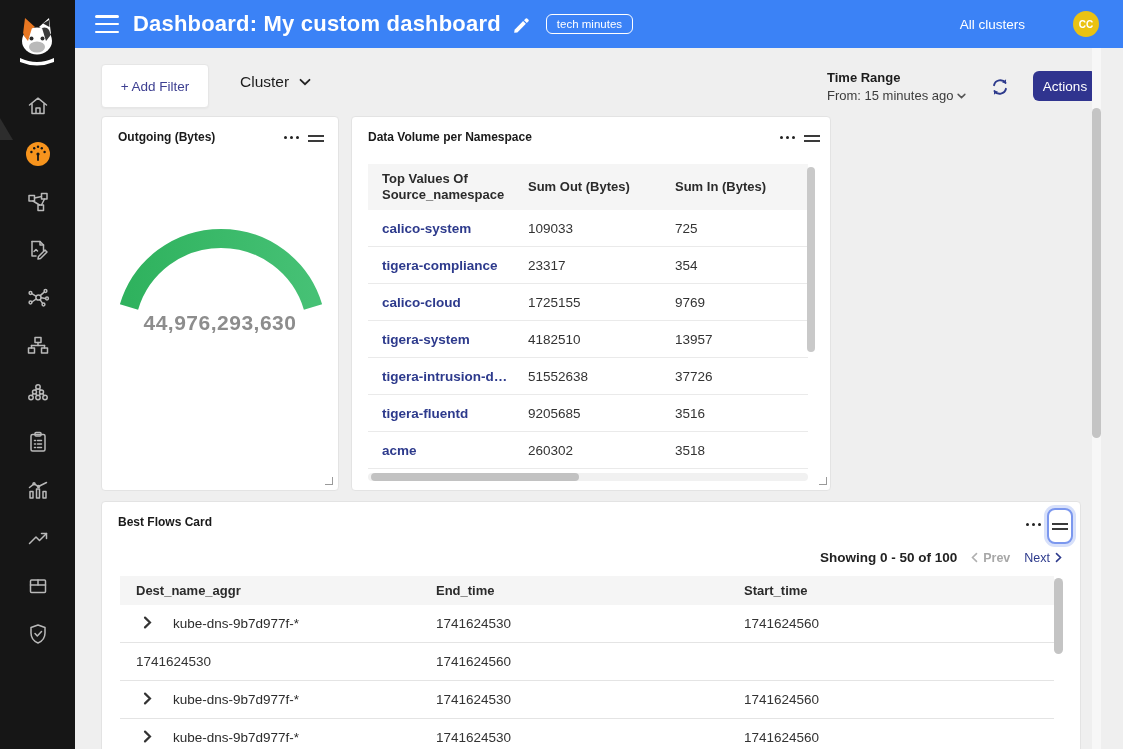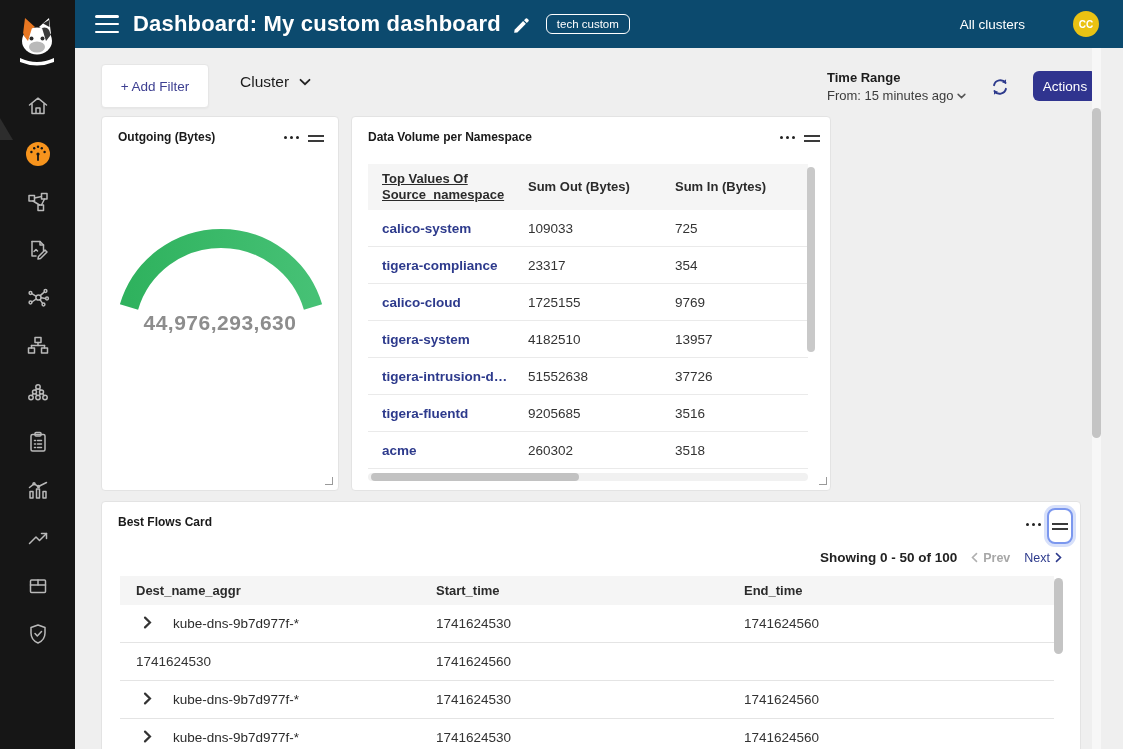--- a/index.html
+++ b/index.html
@@ -14,21 +14,21 @@
   .logo { position:absolute; left:14px; top:14px; width:46px; height:52px; cursor:pointer; }
   .side-notch { position:absolute; left:0; top:118px; width:13px; height:22px;
     background:#2d2d2d; clip-path:polygon(0 0, 100% 100%, 0 100%); }
   .nav { position:absolute; left:0; top:82px; width:75px; }
   .nav-item { width:75px; height:48px; display:flex; align-items:center; justify-content:center;
     background:transparent; border:none; cursor:pointer; }
   .nav-item svg { stroke:#b9b9b9; fill:none; stroke-width:1.5; stroke-linecap:round; stroke-linejoin:round; }
 
   
   .topbar { position:absolute; left:75px; top:0; width:1048px; height:48px;
-    background:#0c4a6e; display:flex; align-items:center; z-index:4; }
+    background:#3b82f6; display:flex; align-items:center; z-index:4; }
   .hamburger { margin-left:20px; width:24px; height:18px; display:flex; flex-direction:column;
     justify-content:space-between; background:none; border:none; cursor:pointer; }
   .hamburger span { display:block; height:2.5px; background:#fff; border-radius:2px; }
   .page-title { margin-left:14px; color:#fff; font-size:22px; font-weight:800; letter-spacing:.2px; }
   .edit-btn { margin-left:12px; background:none; border:none; cursor:pointer; display:flex; }
   .badge { margin-left:14px; color:#fff; border:1px solid #fff; border-radius:6px;
     font-size:11.5px; padding:3px 10px; }
   .top-spacer { flex:1; }
   .clusters-btn { background:none; border:none; color:#fff; font-size:13.5px; cursor:pointer; }
   .avatar { margin-left:48px; margin-right:24px; width:26px; height:26px; border-radius:50%;
@@ -65,21 +65,21 @@
   .card-outgoing { left:26px; top:68px; width:238px; height:375px; }
   .gauge-wrap { position:absolute; left:9px; top:78px; width:220px; height:122px; }
   .gauge-value { position:absolute; left:0; top:194px; width:100%; text-align:center;
     font-size:21px; font-weight:700; color:#8d8d8d; letter-spacing:.5px; }
 
   .card-datavol { left:276px; top:68px; width:480px; height:375px; }
   .dv-table { position:absolute; left:16px; top:47px; width:440px; }
   .dv-hrow { display:grid; grid-template-columns:160px 147px 1fr; background:#f5f5f5;
     height:46px; align-items:center; }
   .dv-hrow div { font-size:13px; font-weight:700; color:#2b2b2b; line-height:1.25; }
-  .dv-hrow div:first-child { padding-left:14px; padding-right:18px;text-decoration:underline; }
+  .dv-hrow div:first-child { padding-left:14px; padding-right:18px; }
   .dv-row { display:grid; grid-template-columns:160px 147px 1fr; height:37px;
     align-items:center; border-bottom:1px solid #eaeaea; }
   .dv-row a { padding-left:14px; font-size:13.5px; font-weight:700; color:#2d3a8c;
     text-decoration:none; cursor:pointer; white-space:nowrap; overflow:hidden; text-overflow:ellipsis; }
   .dv-row span { font-size:13.5px; color:#333; }
   .dv-vscroll { position:absolute; left:455px; top:49px; width:8px; height:300px; }
   .dv-vscroll .thumb { position:absolute; top:1px; left:0; width:8px; height:185px;
     background:#c9c9c9; border-radius:4px; cursor:pointer; }
   .dv-hscroll { position:absolute; left:16px; top:356px; width:440px; height:8px;
     background:#f1f1f1; border-radius:4px; }
@@ -268,21 +268,21 @@
         <span></span>
         <span></span>
     </button>
     <h1 class="page-title">Dashboard: My custom dashboard</h1>
     <button class="edit-btn">
       <svg width="19" height="19" viewBox="0 0 24 24" fill="#fff">
         <path d="M2 18.5 L12.8 7.7 L16.3 11.2 L5.5 22 L1.5 22.5 Z"></path>
         <path d="M13.9 6.6 L16.1 4.4 Q17 3.5 17.9 4.4 L19.6 6.1 Q20.5 7 19.6 7.9 L17.4 10.1 Z"></path>
       </svg>
     </button>
-    <span class="badge">tech custom</span>
+    <span class="badge">tech minutes</span>
     <div class="top-spacer"></div>
     <button class="clusters-btn">All clusters</button>
     <div class="avatar">CC</div>
   </header>
 
   <main class="main">
 
     <button class="add-filter">+ Add Filter</button>
 
     <button class="cluster-dd">
@@ -427,22 +427,22 @@
           <span>Next</span>
           <svg width="7" height="11" viewBox="0 0 8 12" fill="none" stroke="#2d3a8c" stroke-width="1.8" stroke-linecap="round">
             <path d="M1.7 1.5 L6.3 6 L1.7 10.5"></path>
           </svg>
         </button>
       </div>
 
       <div class="bf-table">
         <div class="bf-hrow">
           <div>Dest_name_aggr</div>
+          <div>End_time</div>
           <div>Start_time</div>
-          <div>End_time</div>
         </div>
 
         <div class="bf-row">
           <div class="bf-c1">
             <button class="bf-expand">
               <svg width="11" height="13" viewBox="0 0 8 12" fill="none" stroke="#333" stroke-width="2" stroke-linecap="round">
                   <path d="M1.7 1.5 L6.3 6 L1.7 10.5"></path>
                 </svg>
             </button>
             <span class="bf-name">kube-dns-9b7d977f-*</span>

